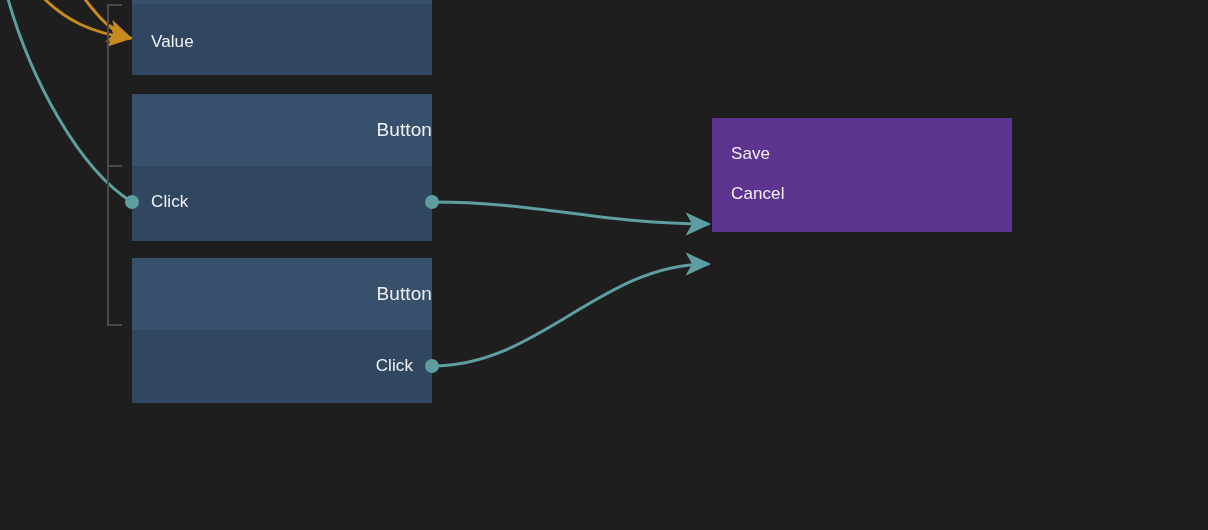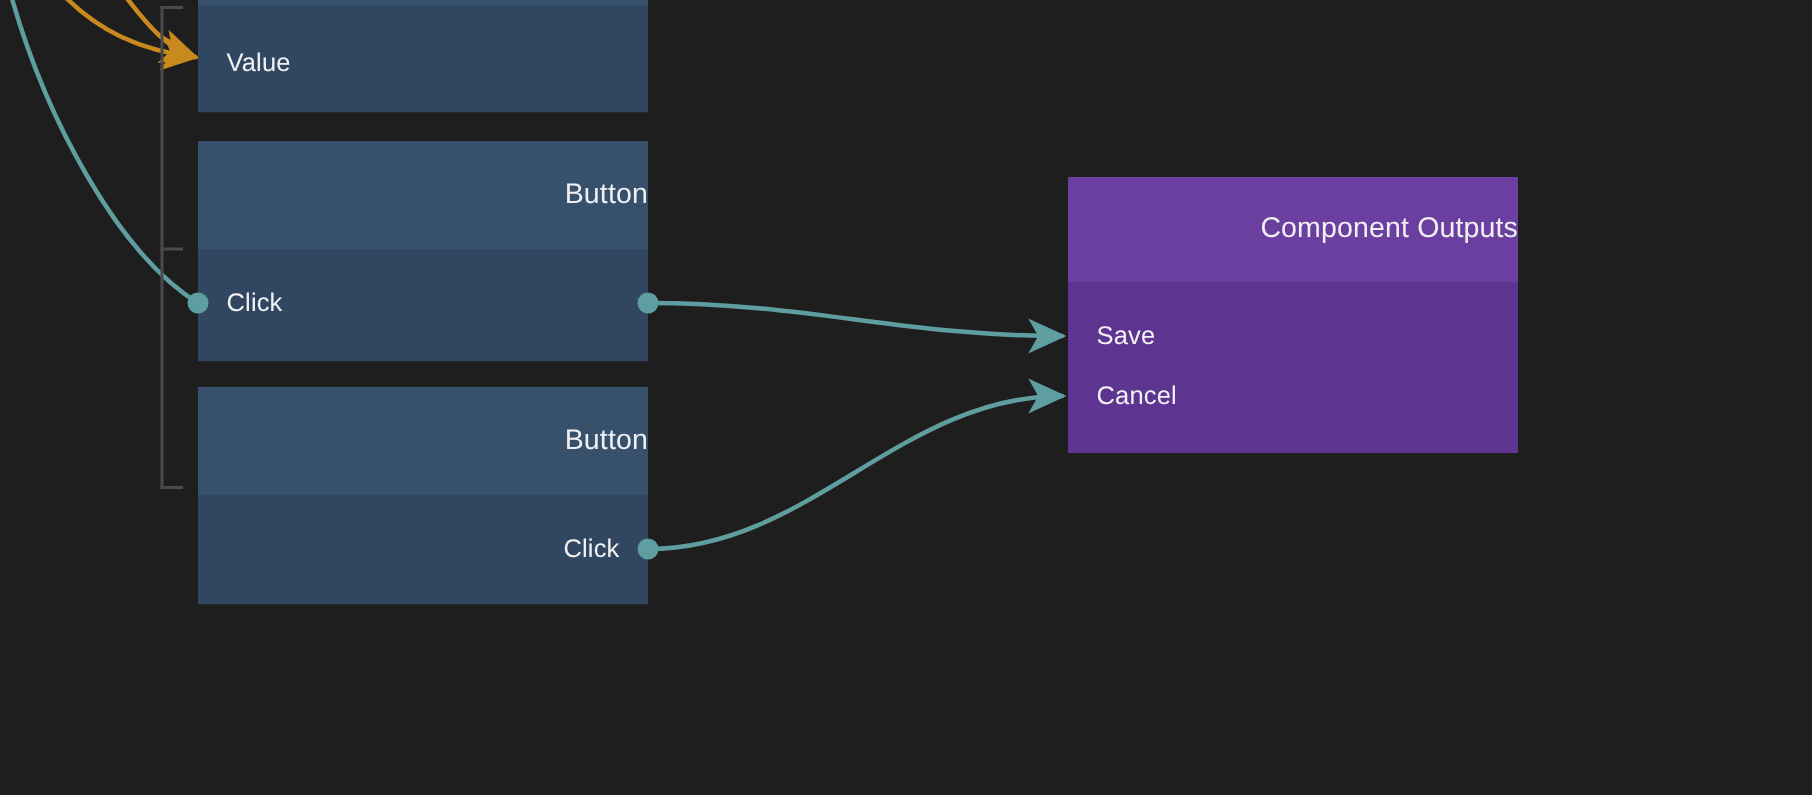--- a/index.html
+++ b/index.html
@@ -159,23 +159,20 @@
       <span class="node-header-title">Button</span>
     </div>
     <div class="node-body" style="height: 73px;">
       <div class="port-row" style="top:36px;transform:translateY(-50%);">
         <span class="port-label out">Click</span>
       </div>
     </div>
   </div>
 
   <div class="node purple" id="node-3" style="left: 712px; top: 118px; width: 300px; height: 184px;">
-    <div class="node-header" style="height: 70px;">
-      <span class="node-header-title">Component Outputs</span>
-    </div>
     <div class="node-body" style="height: 114px;">
       <div class="port-row" style="top:36px;transform:translateY(-50%);">
         <span class="port-label in">Save</span>
       </div>
       <div class="port-row" style="top:76px;transform:translateY(-50%);">
         <span class="port-label in">Cancel</span>
       </div>
     </div>
   </div>
 

